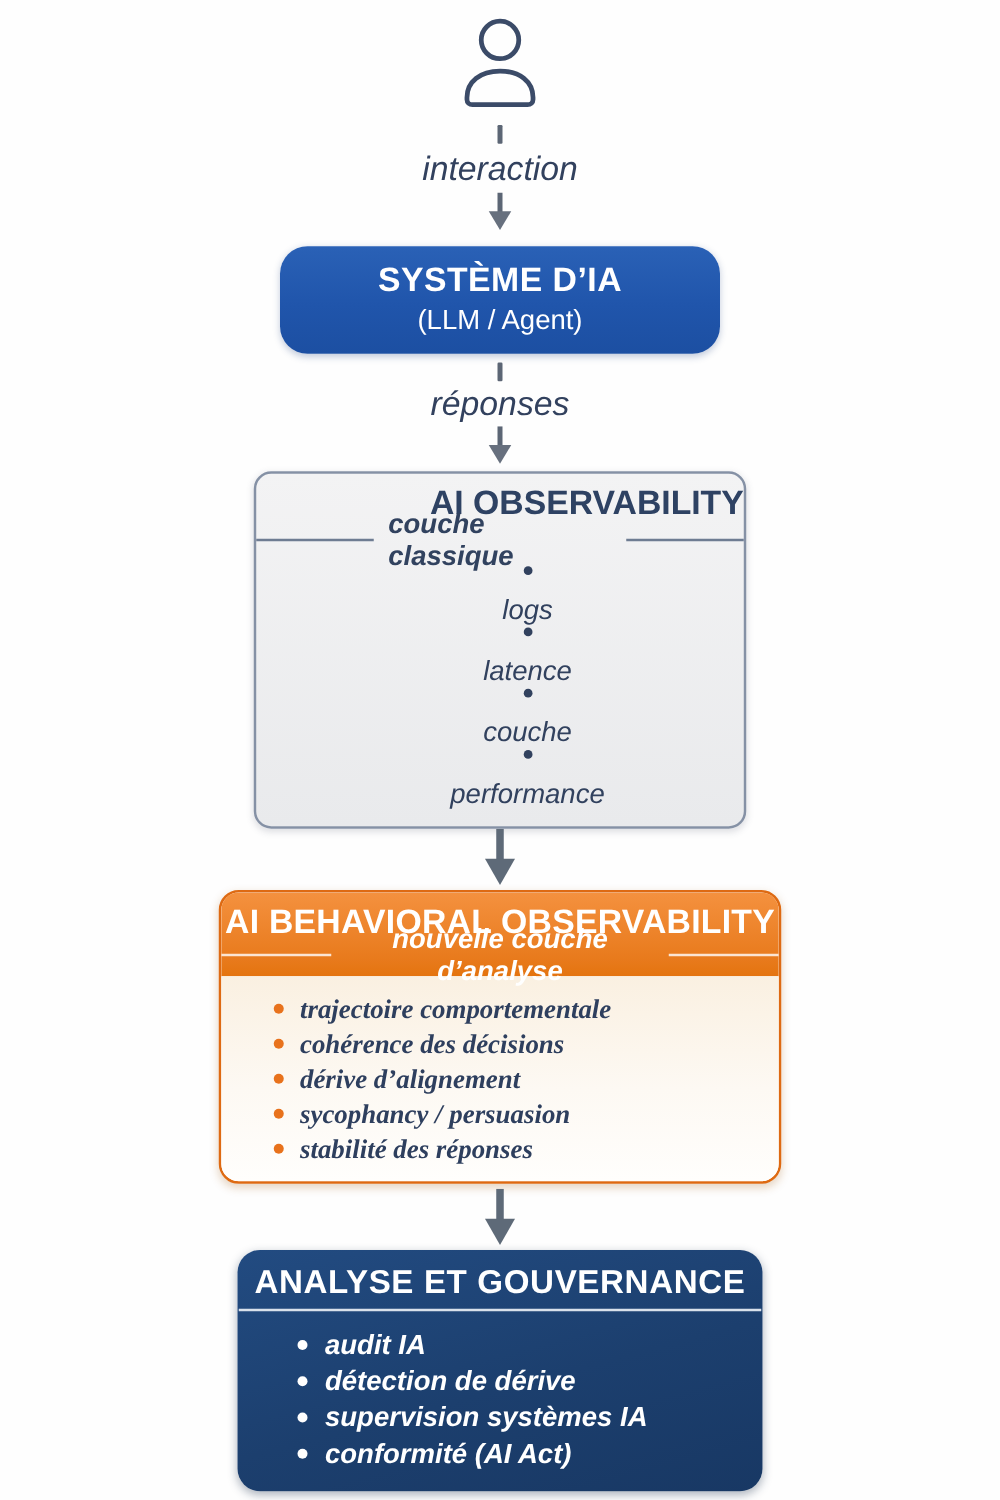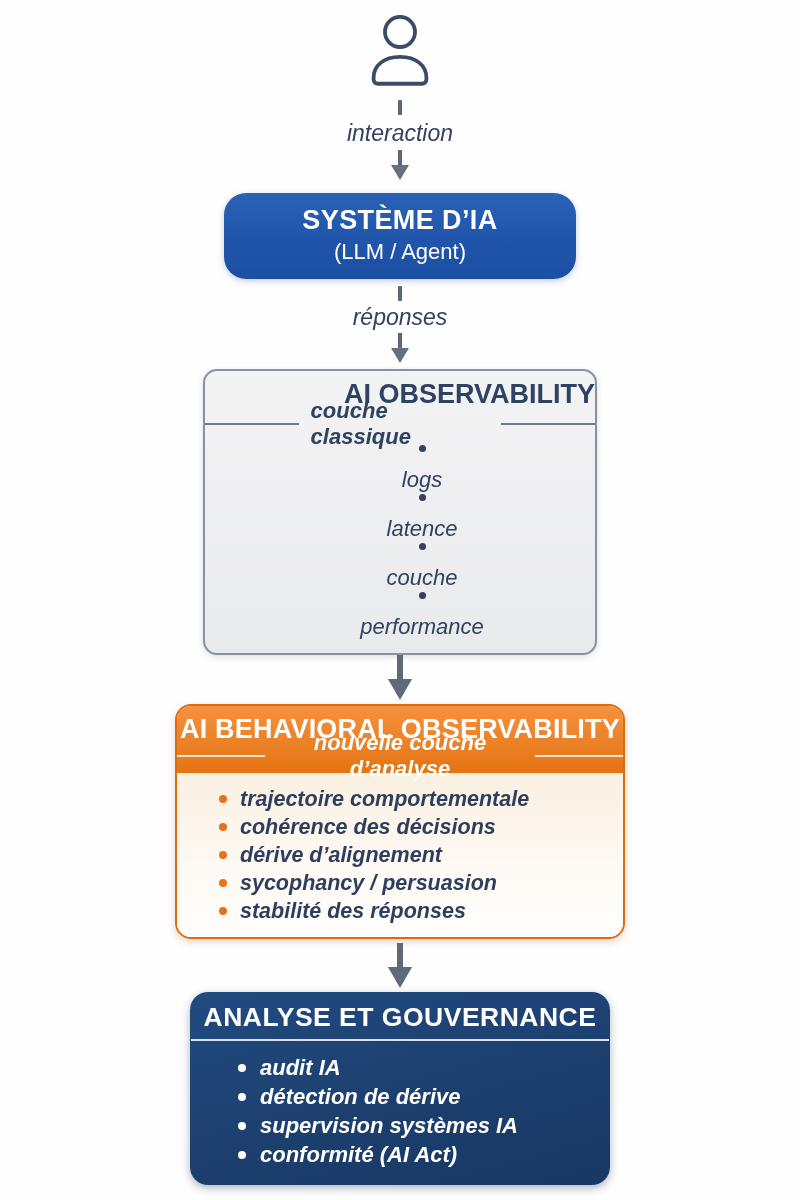--- a/index.html
+++ b/index.html
@@ -5,21 +5,21 @@
   html,body{margin:0;padding:0;background:#ffffff;}
   body{width:800px;height:1200px;font-family:"Liberation Sans","DejaVu Sans",sans-serif;}
   .canvas{width:800px;height:1200px;display:flex;flex-direction:column;align-items:center;overflow:hidden;background:#fefefe;}
 
   
   .user-icon{margin-top:14px;}
   .user-label{margin-top:2px;font-size:27px;font-weight:bold;color:#2c3d5c;letter-spacing:.6px;}
 
   
   .dash{width:4px;height:15px;background:#5c6675;border-radius:1px;margin-top:12px;}
-  .conn-label{margin-top:5px;font-size:23px;font-style:italic;color:#32415e;}
+  .conn-label{margin-top:5px;font-size:27px;font-style:italic;color:#32415e;}
   .small-arrow{margin-top:3px;}
   .big-arrow{margin-top:0;}
 
   
   .blue-box{margin-top:12px;width:352px;border-radius:22px;text-align:center;
     background:linear-gradient(180deg,#2a61b6 0%,#2055ab 55%,#1c4fa2 100%);
     padding:12px 0 14px;box-shadow:0 2px 6px rgba(35,70,130,.28);}
   .blue-box .t{font-size:27px;font-weight:bold;color:#ffffff;letter-spacing:.4px;}
   .blue-box .s{font-size:22px;color:#ffffff;margin-top:3px;}
 
@@ -37,21 +37,21 @@
   .dot-navy{width:7px;height:7px;border-radius:50%;background:#31415e;flex:none;}
 
   
   .orange-box{margin-top:3px;width:450px;box-sizing:border-box;border:2.5px solid #de6a12;border-radius:16px;
     overflow:hidden;box-shadow:0 3px 7px rgba(160,90,20,.25);}
   .orange-head{background:linear-gradient(180deg,#f4913f 0%,#e87a1c 80%,#e4740f 100%);padding:8px 0 5px;text-align:center;}
   .orange-head .t{font-size:27px;font-weight:bold;color:#ffffff;line-height:30px;letter-spacing:.2px;}
   .orange-head .sub-row{margin-top:0;height:24px;}
   .orange-head .sub-line{background:rgba(255,255,255,.8);width:100px;}
   .orange-head .s{font-size:22px;font-weight:bold;font-style:italic;color:#ffffff;}
-  .orange-body{background:linear-gradient(180deg,#faf0e1 0%,#fdf9f3 55%,#fffefc 100%);padding:12px 0 12px 42px;}
+  .orange-body{background:linear-gradient(180deg,#faf0e1 0%,#fdf9f3 55%,#fffefc 100%);padding:12px 0 12px 42px;font-family:Liberation Serif, serif;}
   .orange-body ul{list-style:none;margin:0;padding:0;}
   .orange-body li{display:flex;align-items:center;gap:13px;line-height:28px;
     font-size:21.5px;font-style:italic;font-weight:600;color:#2e3f5e;}
   .dot-orange{width:8px;height:8px;border-radius:50%;background:#e8721c;flex:none;}
 
   
   .navy-box{margin-top:3px;width:420px;box-sizing:border-box;border-radius:18px;
     background:linear-gradient(165deg,#224b81 0%,#1c3f6e 55%,#183864 100%);
     padding:10px 0 16px;box-shadow:0 3px 8px rgba(20,40,70,.35);}
   .navy-box .t{text-align:center;font-size:26.5px;font-weight:bold;color:#ffffff;line-height:30px;letter-spacing:.5px;}

